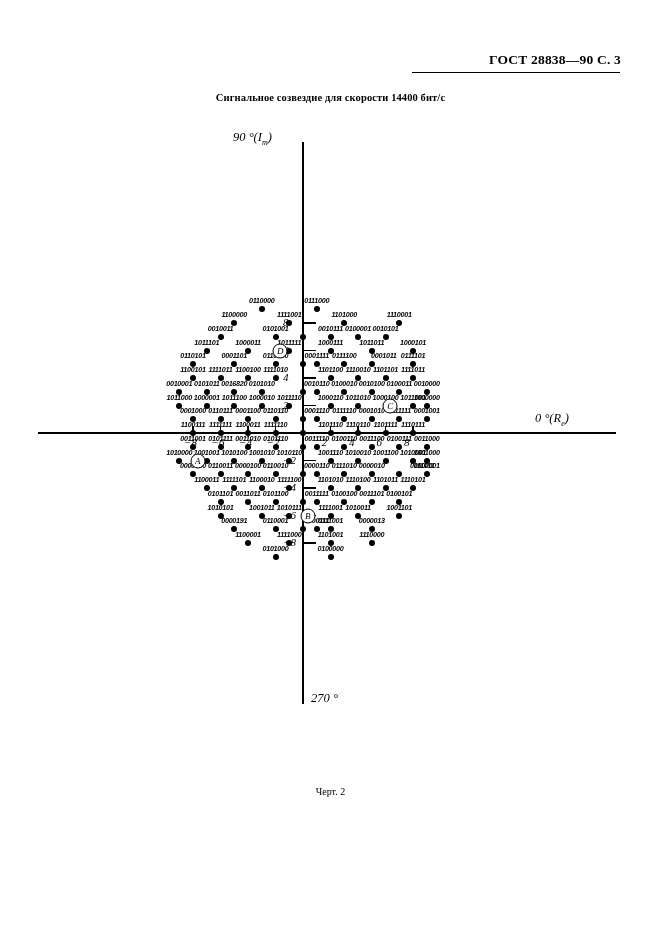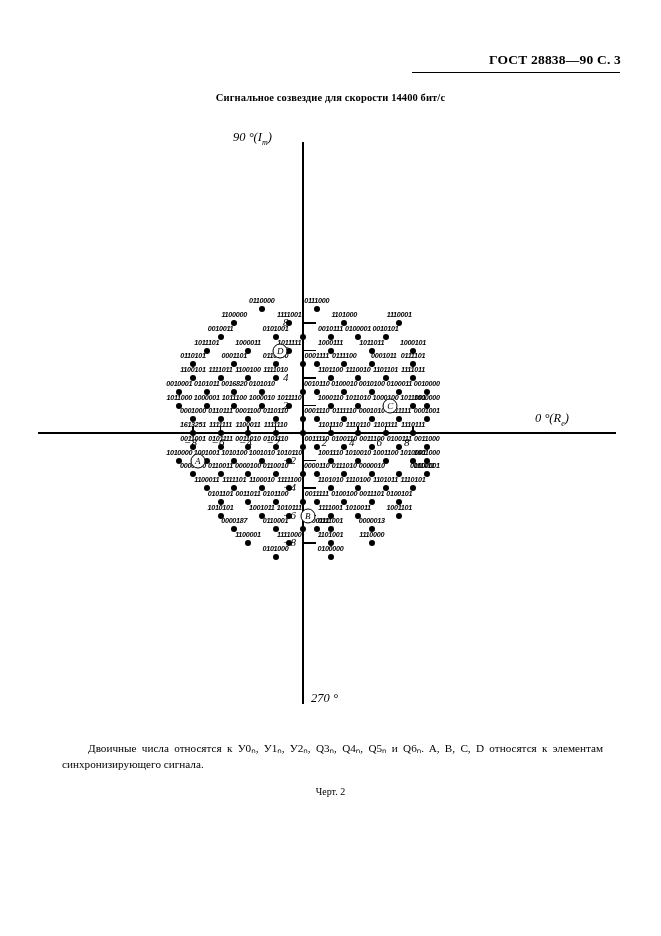--- a/index.html
+++ b/index.html
@@ -265,21 +265,21 @@
       <div class="lbl" style="left: 316.75px; top: 286.25px;">0001110</div>
       <div class="pt" style="left: 344.25px; top: 291.25px;"></div>
       <div class="lbl" style="left: 344.25px; top: 286.25px;">0111110</div>
       <div class="pt" style="left: 371.75px; top: 291.25px;"></div>
       <div class="lbl" style="left: 371.75px; top: 286.25px;">0001010</div>
       <div class="pt" style="left: 399.25px; top: 291.25px;"></div>
       <div class="lbl" style="left: 399.25px; top: 286.25px;">0111111</div>
       <div class="pt" style="left: 426.75px; top: 291.25px;"></div>
       <div class="lbl" style="left: 426.75px; top: 286.25px;">0001001</div>
       <div class="pt" style="left: 193px; top: 305px;"></div>
-      <div class="lbl" style="left: 193px; top: 300px;">1613251</div>
+      <div class="lbl" style="left: 193px; top: 300px;">1100111</div>
       <div class="pt" style="left: 220.5px; top: 305px;"></div>
       <div class="lbl" style="left: 220.5px; top: 300px;">1111111</div>
       <div class="pt" style="left: 248px; top: 305px;"></div>
       <div class="lbl" style="left: 248px; top: 300px;">1100011</div>
       <div class="pt" style="left: 275.5px; top: 305px;"></div>
       <div class="lbl" style="left: 275.5px; top: 300px;">1111110</div>
       <div class="pt" style="left: 303px; top: 305px;"></div>
       <div class="pt" style="left: 330.5px; top: 305px;"></div>
       <div class="lbl" style="left: 330.5px; top: 300px;">1101110</div>
       <div class="pt" style="left: 358px; top: 305px;"></div>
@@ -383,21 +383,21 @@
       <div class="lbl" style="left: 261.75px; top: 382.5px;">1001011</div>
       <div class="pt" style="left: 289.25px; top: 387.5px;"></div>
       <div class="lbl" style="left: 289.25px; top: 382.5px;">1010111</div>
       <div class="pt" style="left: 330.5px; top: 387.5px;"></div>
       <div class="lbl" style="left: 330.5px; top: 382.5px;">1111001</div>
       <div class="pt" style="left: 358px; top: 387.5px;"></div>
       <div class="lbl" style="left: 358px; top: 382.5px;">1010011</div>
       <div class="pt" style="left: 399.25px; top: 387.5px;"></div>
       <div class="lbl" style="left: 399.25px; top: 382.5px;">1001101</div>
       <div class="pt" style="left: 234.25px; top: 401.25px;"></div>
-      <div class="lbl" style="left: 234.25px; top: 396.25px;">0000187</div>
+      <div class="lbl" style="left: 234.25px; top: 396.25px;">0000191</div>
       <div class="pt" style="left: 275.5px; top: 401.25px;"></div>
       <div class="lbl" style="left: 275.5px; top: 396.25px;">0110001</div>
       <div class="pt" style="left: 303px; top: 401.25px;"></div>
       <div class="pt" style="left: 316.75px; top: 401.25px;"></div>
       <div class="lbl" style="left: 316.75px; top: 396.25px;">0000111</div>
       <div class="pt" style="left: 330.5px; top: 401.25px;"></div>
       <div class="lbl" style="left: 330.5px; top: 396.25px;">0111001</div>
       <div class="pt" style="left: 371.75px; top: 401.25px;"></div>
       <div class="lbl" style="left: 371.75px; top: 396.25px;">0000013</div>
       <div class="pt" style="left: 248px; top: 415px;"></div>
@@ -411,19 +411,15 @@
       <div class="pt" style="left: 275.5px; top: 428.75px;"></div>
       <div class="lbl" style="left: 275.5px; top: 423.75px;">0101000</div>
       <div class="pt" style="left: 330.5px; top: 428.75px;"></div>
       <div class="lbl" style="left: 330.5px; top: 423.75px;">0100000</div>
       <div class="marker" style="left: 197.75px; top: 332.5px;">A</div>
       <div class="marker" style="left: 307.75px; top: 387.5px;">B</div>
       <div class="marker" style="left: 390.25px; top: 277.5px;">C</div>
       <div class="marker" style="left: 280.25px; top: 222.5px;">D</div>
     </div>
 
-  <div class="footnote">
-    <span class="ind"></span><span>Двоичные числа относятся к У0ₙ, У1ₙ, У2ₙ, Q3ₙ, Q4ₙ, Q5ₙ и Q6ₙ. A, B, C, D относятся к элементам</span>
-    <span>синхронизирующего сигнала.</span>
-  </div>
 
   <div class="caption">Черт. 2</div>
 </div>
 
 </body></html>

